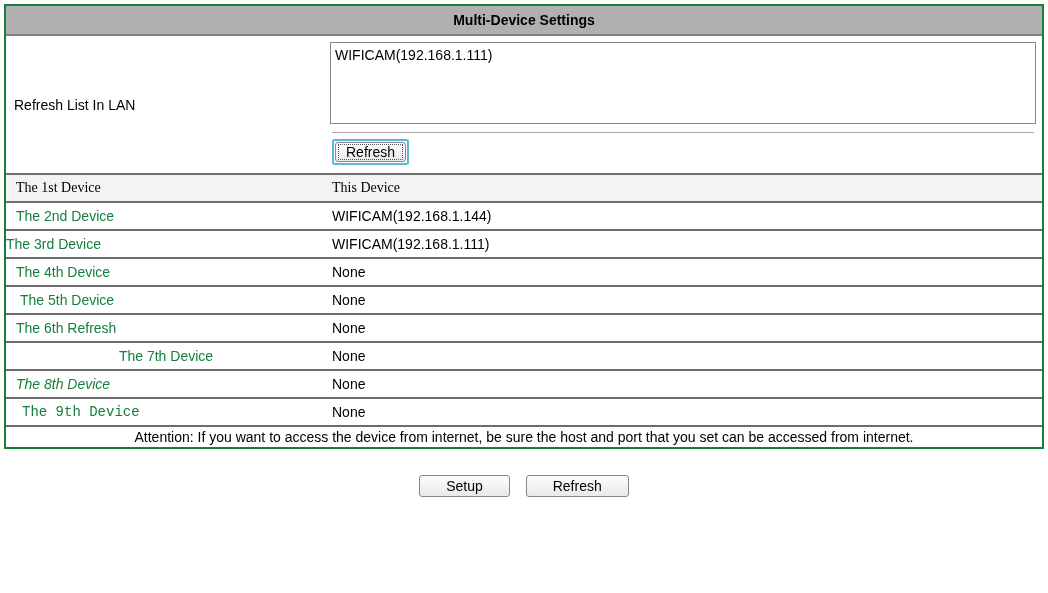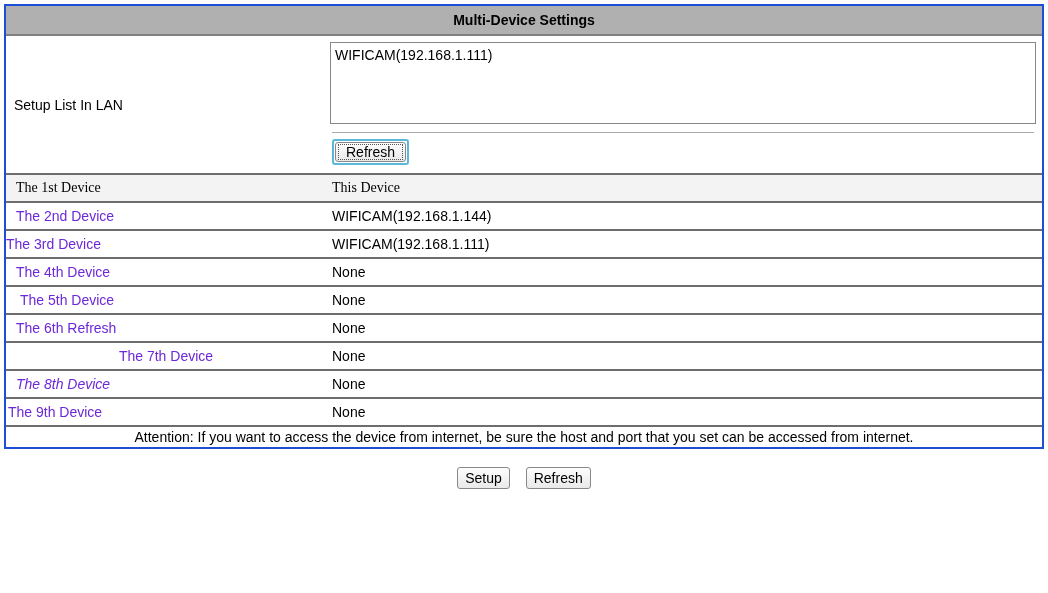--- a/index.html
+++ b/index.html
@@ -7,21 +7,21 @@
       padding: 4px;
       font-family: Arial, Helvetica, sans-serif;
       font-size: 14px;
       background: #fff;
       color: #000;
     }
     table.main {
       width: 1040px;
       border-collapse: separate;
       border-spacing: 0;
-      border: 2px solid #1d4ed8;
+      border: 2px solid #15803d;
       table-layout: fixed;
     }
     .header-row td {
       background: #B0B0B0;
       text-align: center;
       font-weight: bold;
       padding: 6px;
       border-bottom: 2px solid #808080;
     }
     td {
@@ -65,41 +65,41 @@
       pointer-events: none;
     }
     .row-sep td {
       border-top: 2px solid #6d6d6d;
     }
     .light-row td {
       background: #f3f3f3;
       font-family: Liberation Serif, serif;
     }
     .link-text {
-      color: #6d28d9;
+      color: #15803d;
       cursor: pointer;
     }
     .attention-row td {
       border-top: 2px solid #6d6d6d;
       padding: 2px 10px;
       text-align: center;
       background: #fff;
     }
     .bottom-buttons {
       text-align: center;
       margin-top: 18px;
     }
     .plain-btn {
       font-size: 14px;
-      padding: 2px 7px;
+      padding: 2px 26px;
       background: linear-gradient(#fdfdfd,#e9e9e9);
       border: 1px solid #888;
       border-radius: 3px;
       cursor: pointer;
-      margin: 0 6px;
+      margin: 8px 6px;
     }
     .lan-left {
       vertical-align: middle;
     }
     .lan-row td {
     }
     .hr-sep {
       border: none;
       border-top: 1px solid #aaa;
       margin: 0;
@@ -114,21 +114,21 @@
 <table class="main">
   <colgroup>
     <col class="col-left">
     <col class="col-right">
   </colgroup>
   <tbody>
       <tr class="header-row">
     <td colspan="2">Multi-Device Settings</td>
   </tr>
   <tr class="lan-row">
-    <td rowspan="2" class="lan-left">Setup List In LAN</td>
+    <td rowspan="2" class="lan-left">Refresh List In LAN</td>
     <td class="devlist-cell">
       <div class="device-list-box">
         <div>WIFICAM(192.168.1.111)</div>
       </div>
     </td>
   </tr>
   <tr class="refresh-row">
     <td>
       <hr class="hr-sep">
       <div style="padding-top:6px;">
@@ -170,21 +170,21 @@
       </tr>
       <tr class="row-sep">
         <td class="link-text" style="padding-left: 10px; text-align: center;">The 7th Device</td>
         <td>None</td>
       </tr>
       <tr class="row-sep">
         <td class="link-text" style="padding-left: 10px; font-style: italic;">The 8th Device</td>
         <td>None</td>
       </tr>
       <tr class="row-sep">
-        <td class="link-text" style="padding-left: 2px;">The 9th Device</td>
+        <td class="link-text" style="padding-left: 16px; font-family: Liberation Mono, monospace;">The 9th Device</td>
         <td>None</td>
       </tr>
     </tbody>
 
   <tbody>
       <tr class="attention-row">
     <td colspan="2">Attention: If you want to access the device from internet, be sure the host and port that you set can be accessed from internet.</td>
   </tr>
 </tbody>
   </table>

